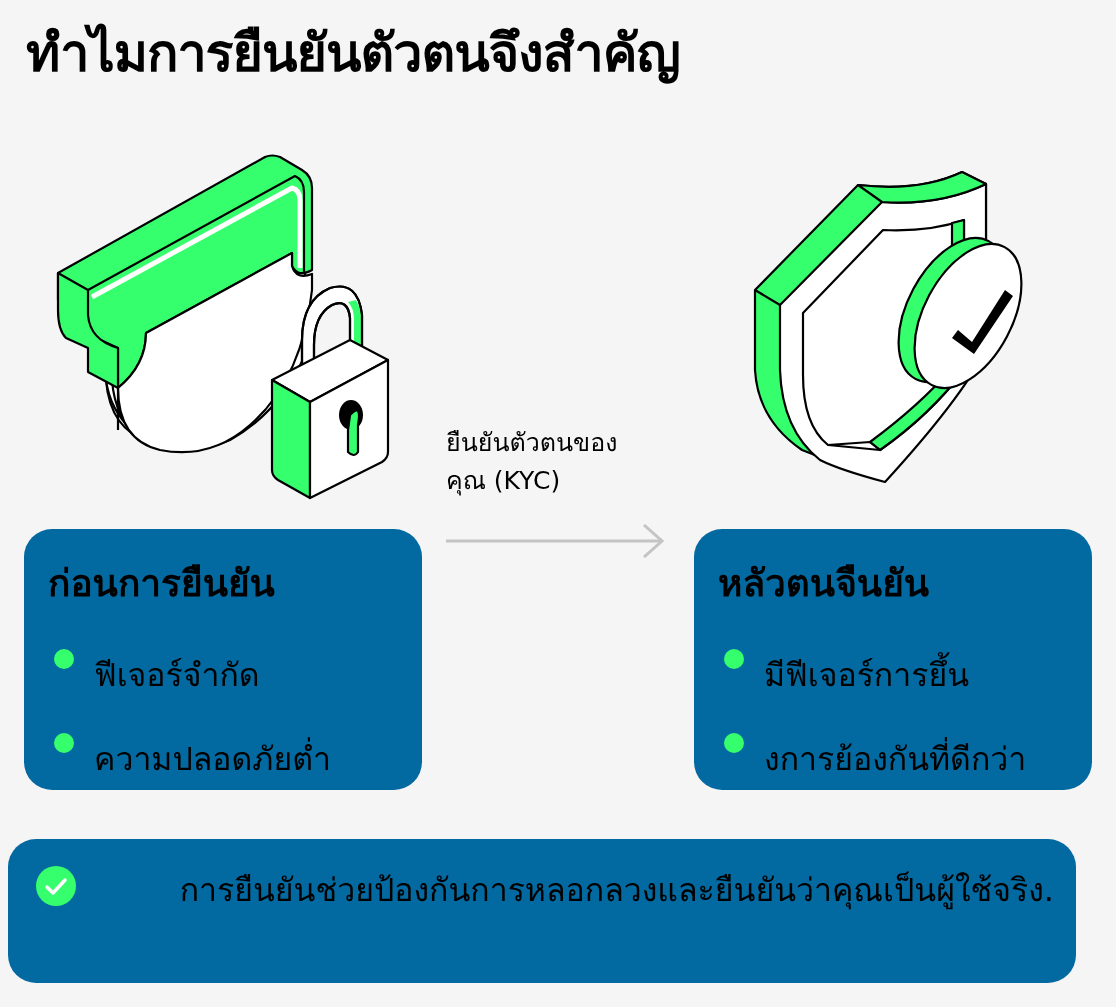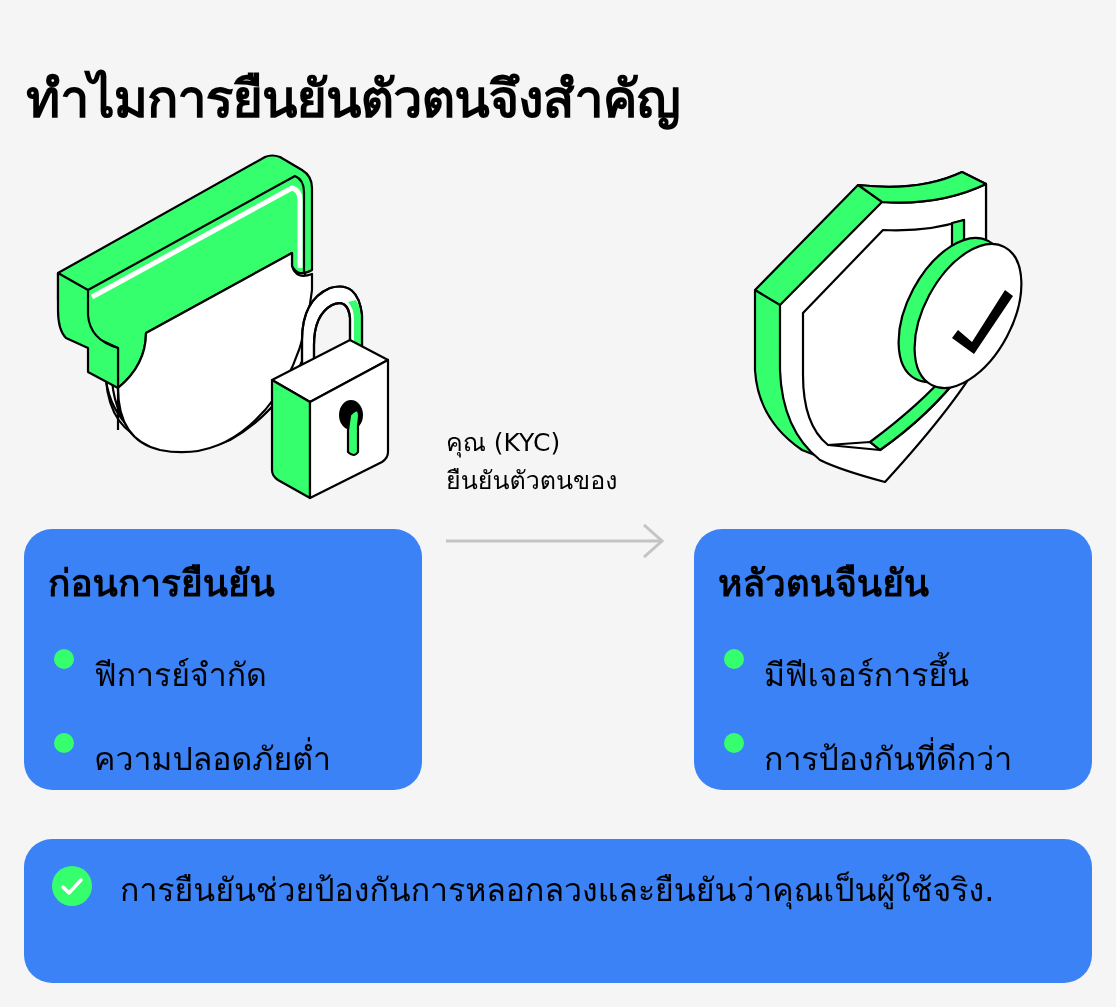--- a/index.html
+++ b/index.html
@@ -9,32 +9,31 @@
       position: relative;
       overflow: hidden;
       font-family: "DejaVu Sans", "Liberation Sans", sans-serif;
       color: #000;
     }
     .title {
       position: absolute; left: 26px; top: 22px;
       font-size: 52px; font-weight: bold; line-height: 1.2;
       letter-spacing: -1px;
       white-space: nowrap;
-      margin-top: 46px;
     }
     .illus-left { position: absolute; left: 40px; top: 140px; width: 360px; height: 370px; }
     .illus-right { position: absolute; left: 740px; top: 170px; width: 300px; height: 320px; }
     .kyc-label {
       position: absolute; left: 446px; top: 424px;
       font-size: 25px; line-height: 38px;
       width: 240px;
     }
     .arrow { position: absolute; left: 444px; top: 524px; width: 224px; height: 34px; }
     .card {
-      position: absolute; background: #3b82f6; border-radius: 28px;
+      position: absolute; background: #0369a1; border-radius: 28px;
       box-sizing: border-box;
     }
     .card-before { left: 24px; top: 529px; width: 398px; height: 261px; }
     .card-after { left: 694px; top: 529px; width: 398px; height: 261px; }
     .card-title {
       position: absolute; left: 24px; top: 32px;
       font-size: 37px; font-weight: bold; line-height: 46px; white-space: nowrap;
     }
     .bullet {
       position: absolute; left: 30px; height: 40px;
@@ -43,21 +42,21 @@
     .bullet .dot {
       width: 20px; height: 20px; border-radius: 50%; background: #35ff6c;
       position: absolute; left: 0; top: 0;
     }
     .bullet .txt {
       position: absolute; left: 40px; top: 6px;
       font-size: 32px; line-height: 40px; white-space: nowrap;
     }
     .b1 { top: 120px; }
     .b2 { top: 204px; }
-    .card-note { left: 24px; top: 839px; width: 1068px; height: 144px; }
+    .card-note { left: 8px; top: 839px; width: 1068px; height: 144px; text-align: right; }
     .note-icon { position: absolute; left: 28px; top: 27px; width: 40px; height: 40px; }
     .note-text {
       position: absolute; left: 96px; top: 26px; width: 950px;
       font-size: 32px; line-height: 50px;
     }
   </style>
 </head>
 <body>
 
 <div class="title">ทำไมการยืนยันตัวตนจึงสำคัญ</div>
@@ -93,22 +92,22 @@
 
       <path d="M270 262 L348 220 L348 312 Q348 318 342 322 L270 358 Z" fill="#fff"></path>
 
       <ellipse cx="311" cy="275" rx="12" ry="15" fill="#000" stroke="none"></ellipse>
       <path d="M310 275 Q322 262 318 285 L318 312 Q314 318 308 312 L308 290 Z" fill="#35ff6c"></path>
     </g>
   </svg>
 </div>
 
 <div class="kyc-label">
+  <div>ยืนยันตัวตนของ</div>
   <div>คุณ (KYC)</div>
-  <div>ยืนยันตัวตนของ</div>
 </div>
 <div class="arrow">
   <svg width="224" height="34" viewBox="0 0 224 34">
     <line x1="2" y1="17" x2="218" y2="17" stroke="#c4c4c4" stroke-width="3"></line>
     <polyline points="200,1 218,17 200,33" fill="none" stroke="#c4c4c4" stroke-width="3"></polyline>
   </svg>
 </div>
 
 <div class="illus-right">
   <svg width="300" height="320" viewBox="0 0 300 320">
@@ -131,37 +130,37 @@
 
       <path d="M218 160 L232 172 L265 120 L273 126 L234 184 L212 168 Z" fill="#000" stroke="none"></path>
     </g>
   </svg>
 </div>
 
 <div class="card card-before">
   <div class="card-title">ก่อนการยืนยัน</div>
   <div class="bullet b1">
     <span class="dot"></span>
-    <span class="txt">ฟีการย์จำกัด</span>
+    <span class="txt">ฟีเจอร์จำกัด</span>
   </div>
   <div class="bullet b2">
     <span class="dot"></span>
     <span class="txt">ความปลอดภัยต่ำ</span>
   </div>
 </div>
 
 <div class="card card-after">
   <div class="card-title">หลัวตนจืนยัน</div>
   <div class="bullet b1">
     <span class="dot"></span>
     <span class="txt">มีฟีเจอร์การยึ้น</span>
   </div>
   <div class="bullet b2">
     <span class="dot"></span>
-    <span class="txt">การป้องกันที่ดีกว่า</span>
+    <span class="txt">งการย้องกันที่ดีกว่า</span>
   </div>
 </div>
 
 <div class="card card-note">
   <div class="note-icon">
     <svg width="40" height="40" viewBox="0 0 40 40">
       <circle cx="20" cy="20" r="20" fill="#35ff6c"></circle>
       <polyline points="11,21 17,27 29,14" fill="none" stroke="#fff" stroke-width="3.5" stroke-linecap="round" stroke-linejoin="round"></polyline>
     </svg>
   </div>

